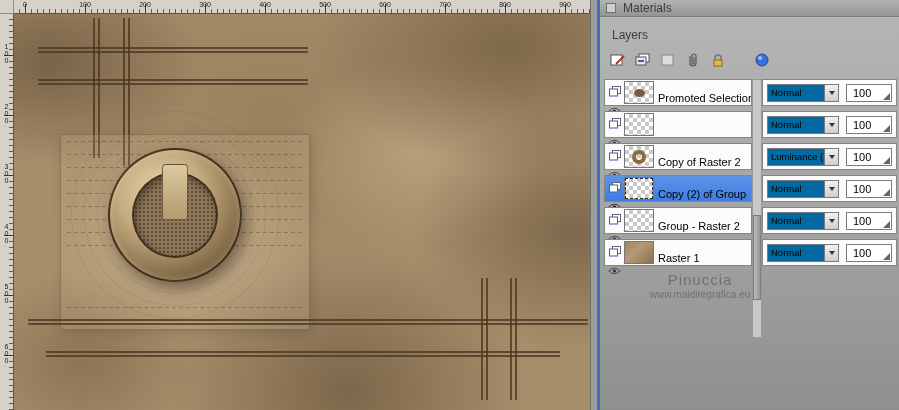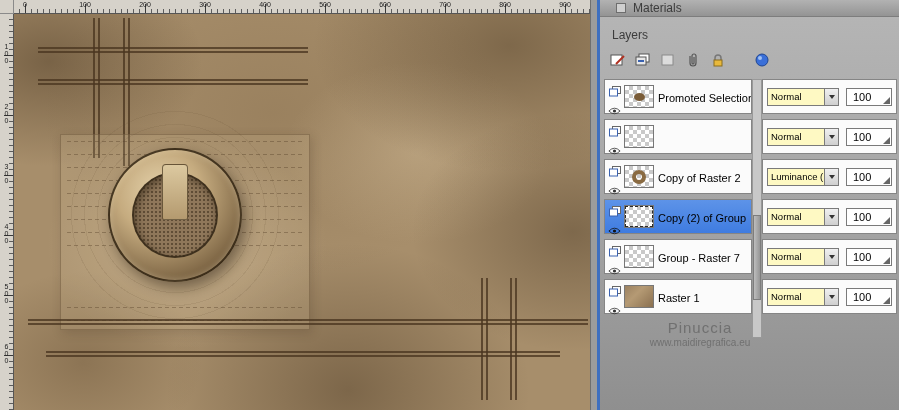--- a/index.html
+++ b/index.html
@@ -71,45 +71,45 @@
     border:1px solid rgba(70,54,32,.7); border-radius:4px 4px 2px 2px; }
 
   
   .dock-splitter { position:absolute; left:590px; top:0; width:10px; height:410px; background:#9c9c9c; border-left:1px solid #6f6f6f; }
   .splitter-blue { position:absolute; right:0; top:0; width:3px; height:100%; background:#3d6fc0; }
 
   
   .right-panel { position:absolute; left:600px; top:0; width:299px; height:410px;
     background:linear-gradient(180deg, #b6b6b6 0%, #a3a3a3 55%, #8f8f8f 100%); }
   .materials-bar { height:17px; background:linear-gradient(#b2b2b2, #949494); border-bottom:1px solid #7d7d7d;
-    display:flex; align-items:center; padding-left:16px; }
+    display:flex; align-items:center; padding-left:6px; }
   .materials-bar .mini-icon { width:10px; height:10px; background:#cfcfcf; border:1px solid #6e6e6e; margin-right:7px; }
   .materials-bar .title, .layers-header .title { font-size:12px; color:#3c3c3c; }
   .layers-header { margin-top:9px; height:17px; display:flex; align-items:center; padding-left:12px; }
 
   .layers-toolbar { margin-top:4px; height:26px; display:flex; align-items:center; gap:5px; padding-left:8px; }
   .tbtn { width:20px; height:18px; display:flex; align-items:center; justify-content:center; border:1px solid transparent; }
   .tgap { width:14px; }
 
   .layers-list { position:relative; margin-top:6px; padding-left:4px; }
-  .layer-row { display:flex; height:35px; margin-bottom:5px; }
+  .layer-row { display:flex; height:27px; margin-bottom:5px; }
   .row-left { width:148px; display:flex; background:#fbfbfb; border:1px solid #858585; }
   .row-left.sel { background:linear-gradient(180deg,#5d93e8,#3f7ce0); }
   .icon-col { width:19px; display:flex; flex-direction:column; justify-content:space-between; align-items:center; padding:3px 0 4px 0; }
   .thumb { width:30px; height:23px; align-self:center; margin-right:4px; border:1px solid #777;
     background:repeating-conic-gradient(#c9c9c9 0 25%, #ffffff 0 50%); background-size:8px 8px; position:relative; }
   .thumb.sel-thumb { outline:1px dashed #2a2a2a; outline-offset:-2px; }
   .thumb .t-blob { position:absolute; left:9px; top:7px; width:11px; height:8px; border-radius:50%; background:#7a5c38; }
   .thumb .t-ring { position:absolute; left:7px; top:4px; width:14px; height:14px; border-radius:50%; border:4px solid #8a6b42; }
   .thumb.t-texture { background:linear-gradient(135deg,#9c8261,#b59a74 40%,#8a7050); }
   .lname { flex:1; font-size:11px; color:#000; line-height:37px; white-space:nowrap; overflow:hidden; }
   .row-scrollgap { width:10px; }
   .row-right { flex:1; margin-right:2px; background:#fbfbfb; border:1px solid #858585;
     display:flex; align-items:center; justify-content:space-between; padding:0 4px; }
-  .blend-select { width:72px; height:18px; background:#fef9c3; border:1px solid #7a7a7a; display:flex; }
+  .blend-select { width:72px; height:18px; background:#0369a1; border:1px solid #7a7a7a; display:flex; }
   .blend-label { flex:1; font-size:9.5px; line-height:16px; padding-left:3px; color:#000; white-space:nowrap; overflow:hidden; }
   .dd-btn { width:14px; background:linear-gradient(#f0f0f0,#cfcfcf); border-left:1px solid #7a7a7a;
     display:flex; align-items:center; justify-content:center; }
   .tri { width:0; height:0; border-left:3px solid transparent; border-right:3px solid transparent; border-top:4px solid #333; }
   .opacity-box { width:46px; height:18px; background:#fff; border:1px solid #7a7a7a; position:relative;
     font-size:11px; line-height:16px; padding-left:6px; color:#000; }
   .opacity-box .corner { position:absolute; right:1px; bottom:1px; width:0; height:0;
     border-left:7px solid transparent; border-bottom:7px solid #666; }
 
   .vscroll { position:absolute; left:152px; top:0; width:10px; height:259px; background:#c8c8c8; border:1px solid #999; }
@@ -371,21 +371,21 @@
             <span><svg width="12" height="11" viewBox="0 0 12 11">
                   <rect x="3.5" y="0.5" width="8" height="7" fill="#fff" stroke="#666"></rect>
                   <rect x="0.5" y="3" width="8" height="7" fill="#fff" stroke="#3a62b0"></rect>
                 </svg></span>
             <span><svg width="13" height="8" viewBox="0 0 16 10">
                   <path d="M1 5 Q8 -2 15 5 Q8 12 1 5 Z" fill="none" stroke="#333"></path>
                   <circle cx="8" cy="5" r="2" fill="#333"></circle>
                 </svg></span>
           </div>
           <div class="thumb"></div>
-          <div class="lname">Group - Raster 7</div>
+          <div class="lname">Group - Raster 2</div>
         </div>
         <div class="row-scrollgap"></div>
         <div class="row-right">
           <div class="blend-select">
             <span class="blend-label">Normal</span>
             <span class="dd-btn">
                 <i class="tri"></i>
               </span>
           </div>
           <div class="opacity-box">

